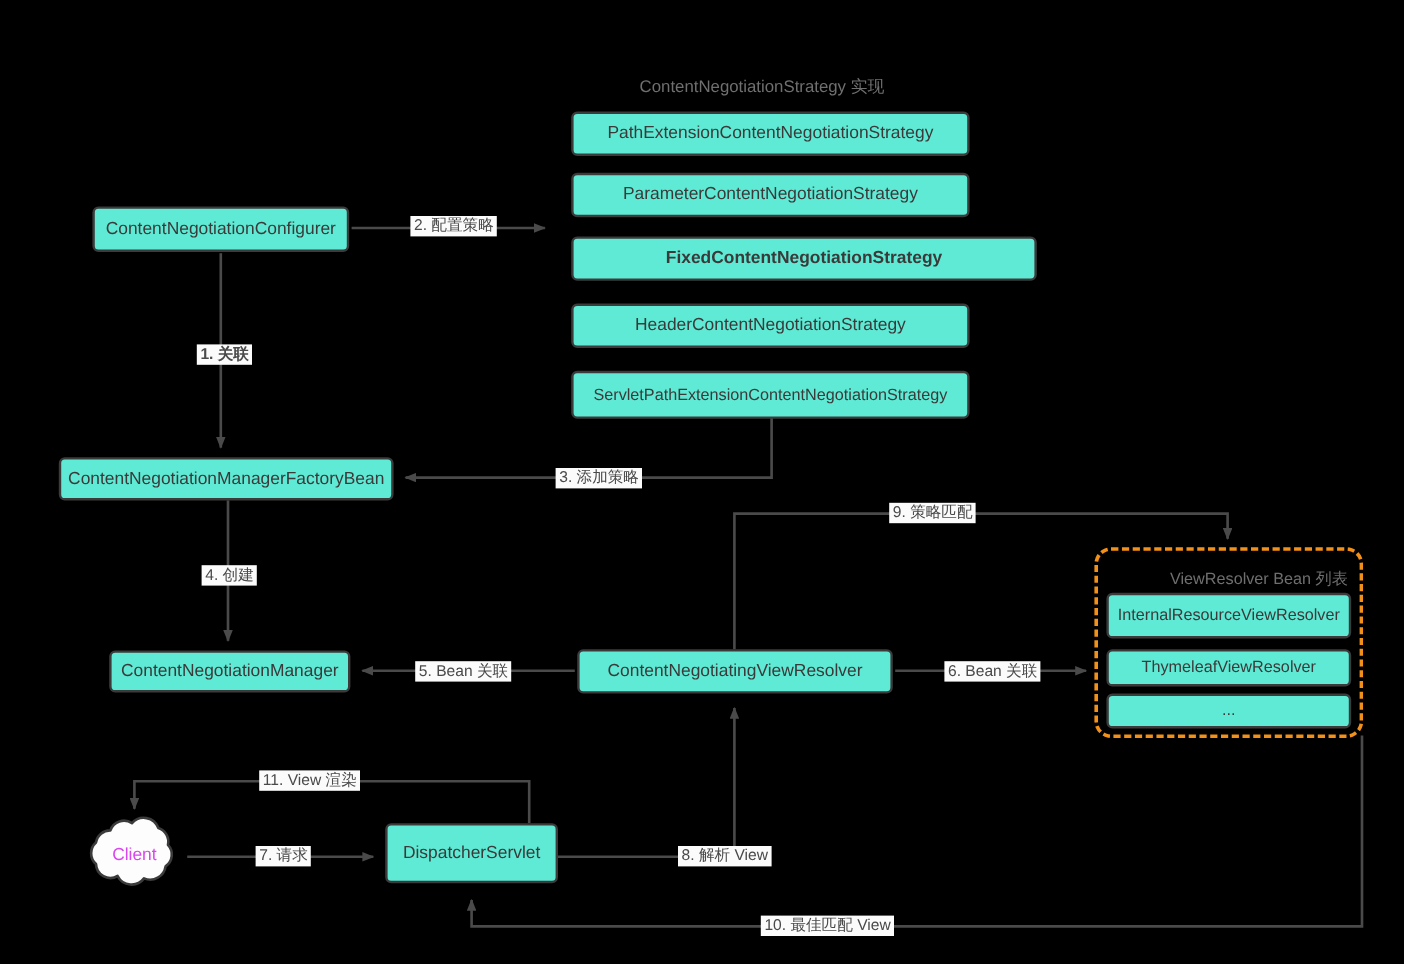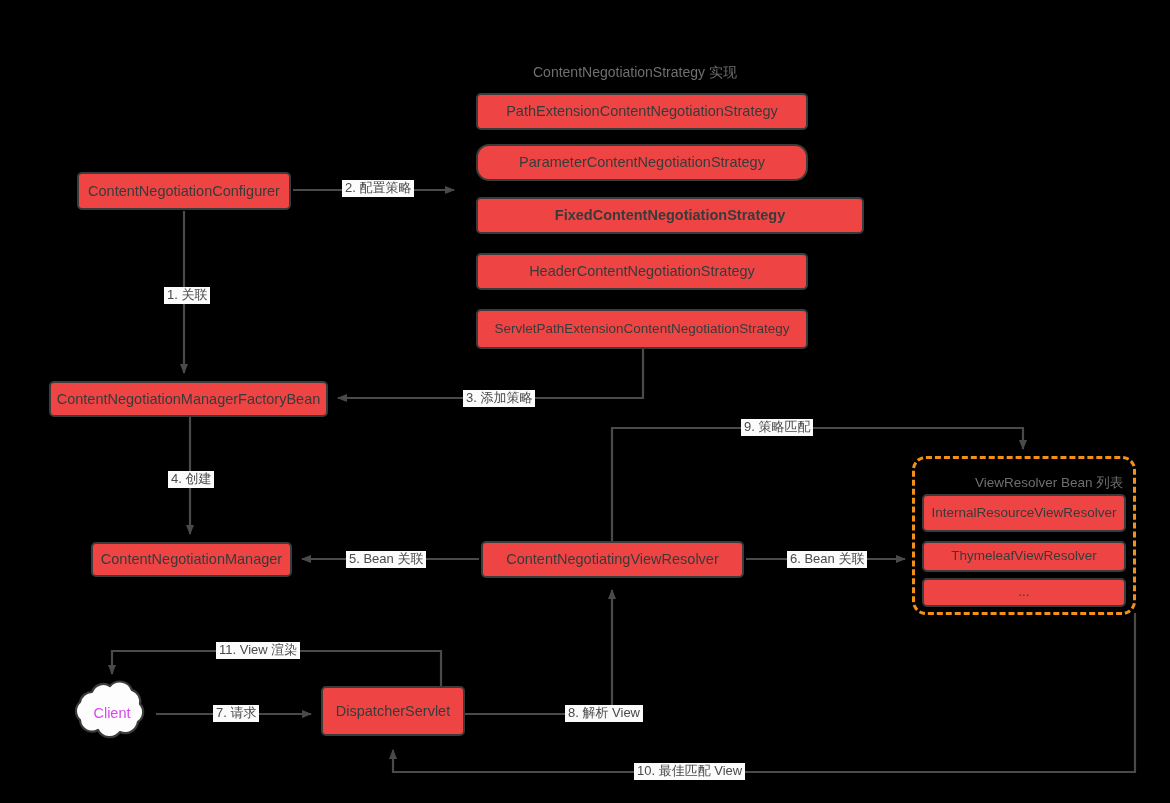--- a/index.html
+++ b/index.html
@@ -1,21 +1,21 @@
 <!DOCTYPE html>
 <html><head>
 <meta charset="utf-8">
 <style>
   html,body{margin:0;padding:0;background:#000;}
   body{width:1170px;height:803px;position:relative;overflow:hidden;
        font-family:"Liberation Sans","DejaVu Sans",sans-serif;}
   #stage{position:absolute;left:0;top:0;width:1170px;height:803px;}
   svg.edges{position:absolute;left:0;top:0;width:1170px;height:803px;pointer-events:none;}
 
-  .node{position:absolute;box-sizing:border-box;background:#ef4444;
+  .node{position:absolute;box-sizing:border-box;background:#5eead4;
         border:2px solid #3b3b3b;border-radius:5px;
         display:flex;align-items:center;justify-content:center;text-align:center;
         color:#3a3a3a;font-size:14.5px;line-height:1.25;padding:2px 6px;z-index:3;}
   .node.small{font-size:13.5px;}
   .elabel{position:absolute;background:#fbfbfb;color:#4a4a4a;font-size:13px;
           line-height:1.15;padding:1px 3px;white-space:nowrap;z-index:4;}
   .grouptitle{position:absolute;color:#6f6f6f;font-size:13.5px;white-space:nowrap;z-index:4;}
   .grouptitle.big{font-size:14px;}
   .dashgroup{position:absolute;box-sizing:border-box;border:3px dashed #f39019;
              border-radius:14px;z-index:2;background:transparent;}
@@ -56,21 +56,21 @@
 
       <path d="M1135,613 L1135,772 L393,772 L393,750" marker-end="url(#arrow)"></path>
 
       <path d="M441,686 L441,651 L112,651 L112,674" marker-end="url(#arrow)"></path>
     </g>
   </svg>
 
   <div class="grouptitle big" style="left:533px;top:64px;">ContentNegotiationStrategy 实现</div>
 
   <div class="node" style="left:476px;top:93px;width:332px;height:37px;">PathExtensionContentNegotiationStrategy</div>
-  <div class="node" style="left:476px;top:144px;width:332px;height:37px;border-radius:13px;">ParameterContentNegotiationStrategy</div>
+  <div class="node" style="left:476px;top:144px;width:332px;height:37px;">ParameterContentNegotiationStrategy</div>
   <div class="node" style="left:476px;top:197px;width:388px;height:37px;font-weight:bold;">FixedContentNegotiationStrategy</div>
   <div class="node" style="left:476px;top:253px;width:332px;height:37px;">HeaderContentNegotiationStrategy</div>
   <div class="node small" style="left:476px;top:309px;width:332px;height:40px;">ServletPathExtensionContentNegotiationStrategy</div>
 
   <div class="node" style="left:77px;top:172px;width:214px;height:38px;">ContentNegotiationConfigurer</div>
 
   <div class="node" style="left:49px;top:381px;width:279px;height:36px;">ContentNegotiationManagerFactoryBean</div>
 
   <div class="node" style="left:91px;top:542px;width:201px;height:35px;">ContentNegotiationManager</div>
 
@@ -89,21 +89,21 @@
     <div class="cloudlabel" style="top:27px;left:0;">Client</div>
   </div>
 
   <div class="dashgroup" style="left:912px;top:456px;width:224px;height:159px;"></div>
   <div class="grouptitle" style="left:947px;top:474px;margin-left:28px;">ViewResolver Bean 列表</div>
 
   <div class="node small" style="left:922px;top:494px;width:204px;height:38px;">InternalResourceViewResolver</div>
   <div class="node small" style="left:922px;top:541px;width:204px;height:31px;">ThymeleafViewResolver</div>
   <div class="node small" style="left:922px;top:578px;width:204px;height:29px;">...</div>
 
-  <div class="elabel" style="left:164px;top:287px;">1. 关联</div>
+  <div class="elabel" style="left:164px;top:287px;font-weight:bold;">1. 关联</div>
   <div class="elabel" style="left:342px;top:180px;">2. 配置策略</div>
   <div class="elabel" style="left:463px;top:390px;">3. 添加策略</div>
   <div class="elabel" style="left:168px;top:471px;">4. 创建</div>
   <div class="elabel" style="left:346px;top:551px;">5. Bean 关联</div>
   <div class="elabel" style="left:787px;top:551px;">6. Bean 关联</div>
   <div class="elabel" style="left:213px;top:705px;">7. 请求</div>
   <div class="elabel" style="left:565px;top:705px;">8. 解析 View</div>
   <div class="elabel" style="left:741px;top:419px;">9. 策略匹配</div>
   <div class="elabel" style="left:634px;top:763px;">10. 最佳匹配 View</div>
   <div class="elabel" style="left:216px;top:642px;">11. View 渲染</div>

